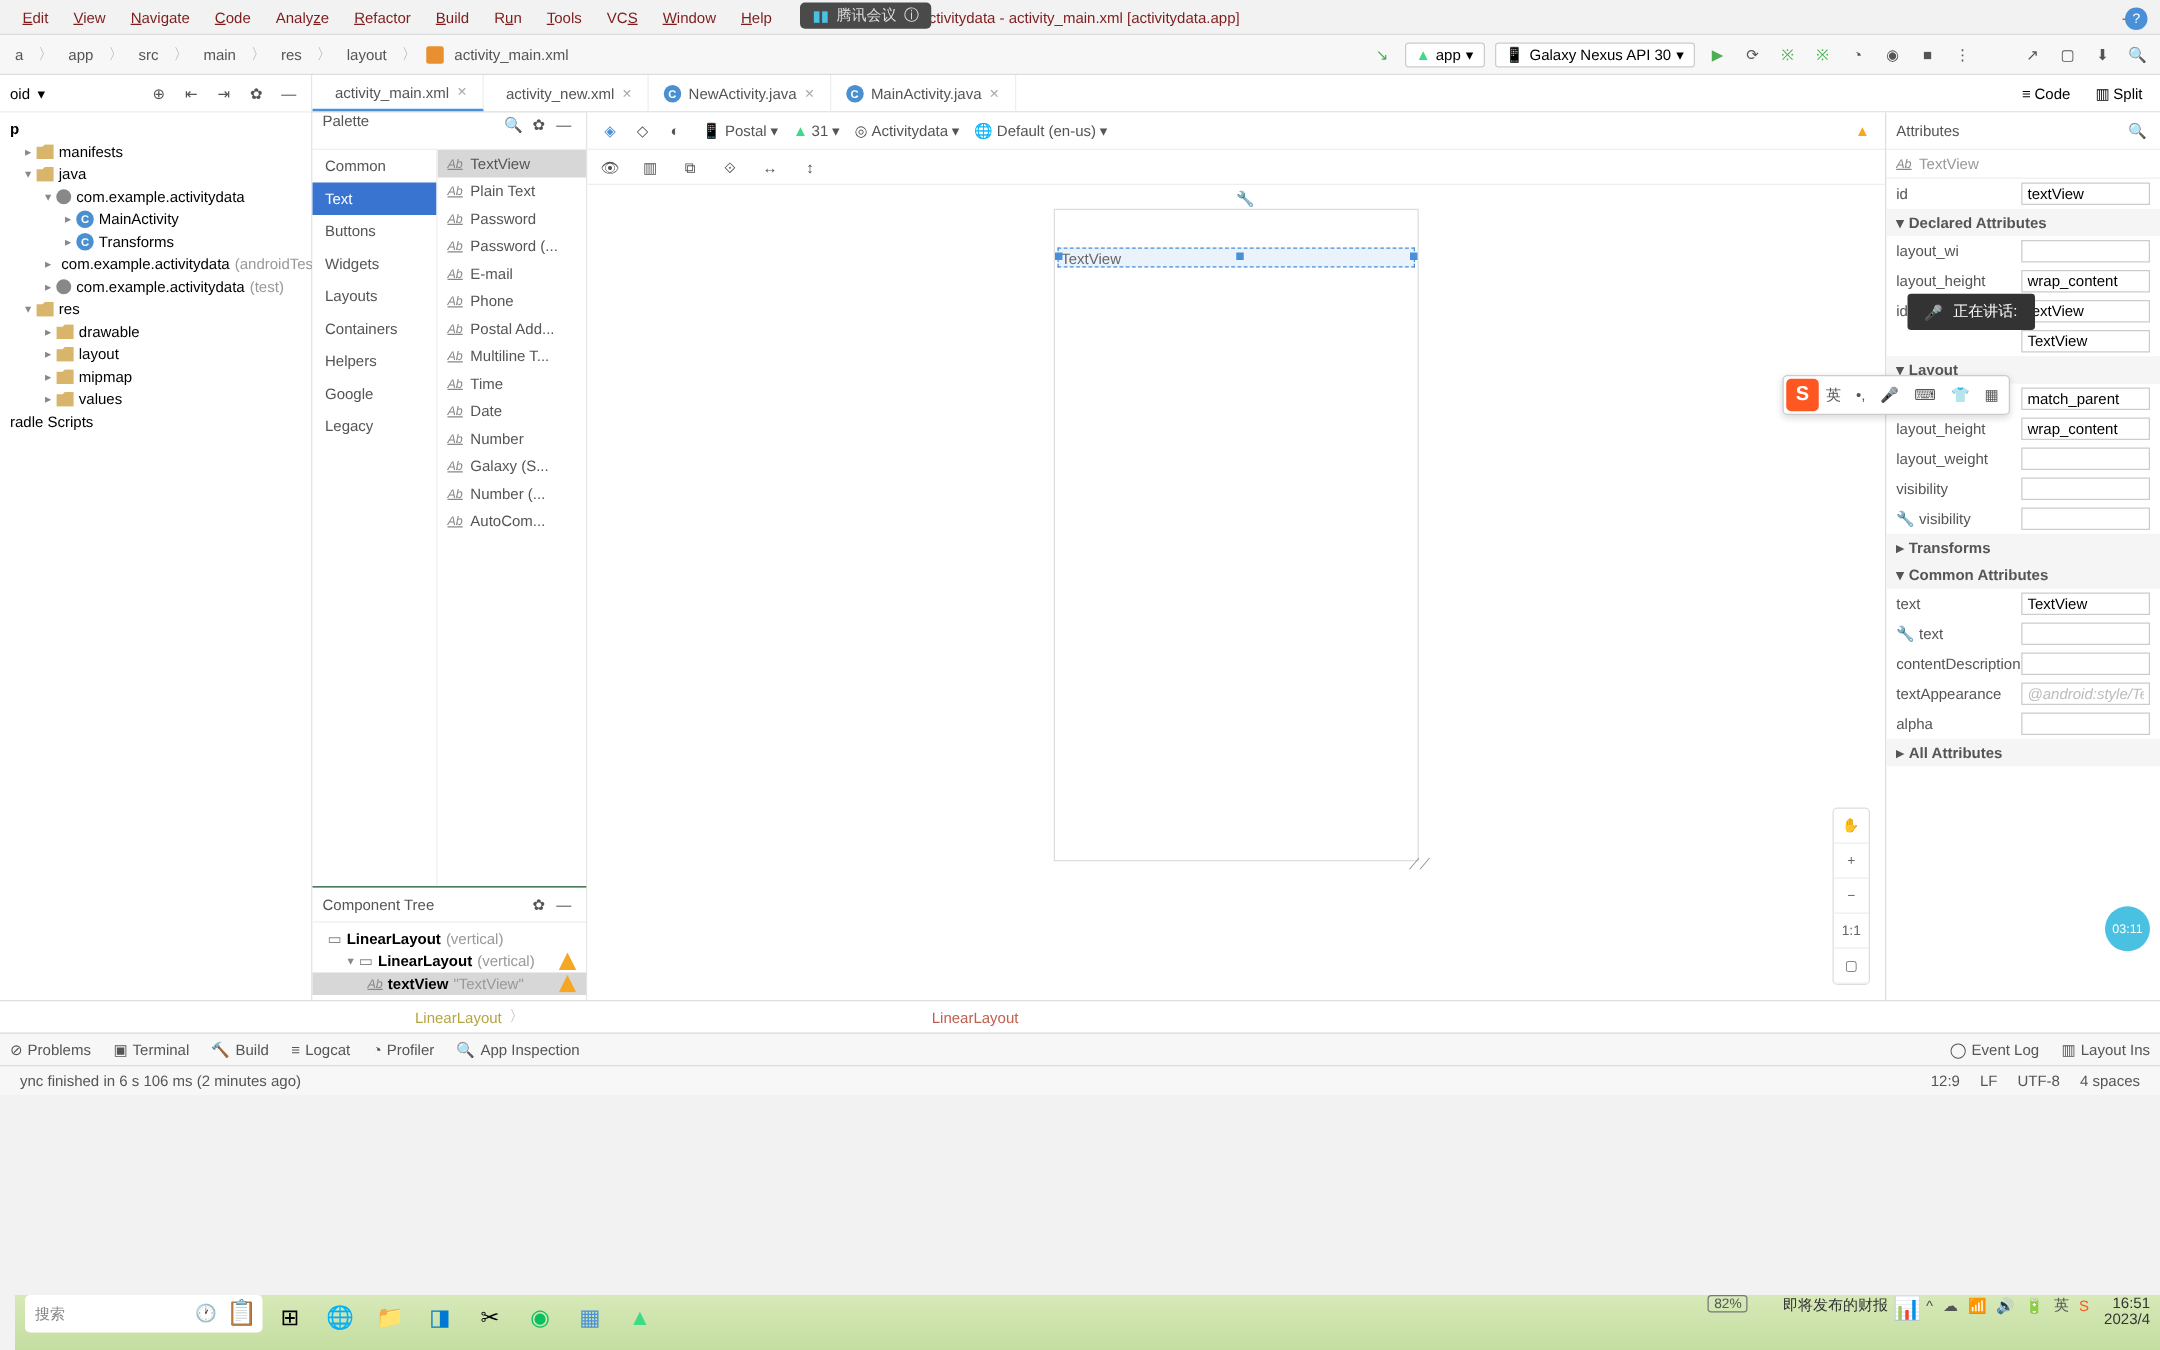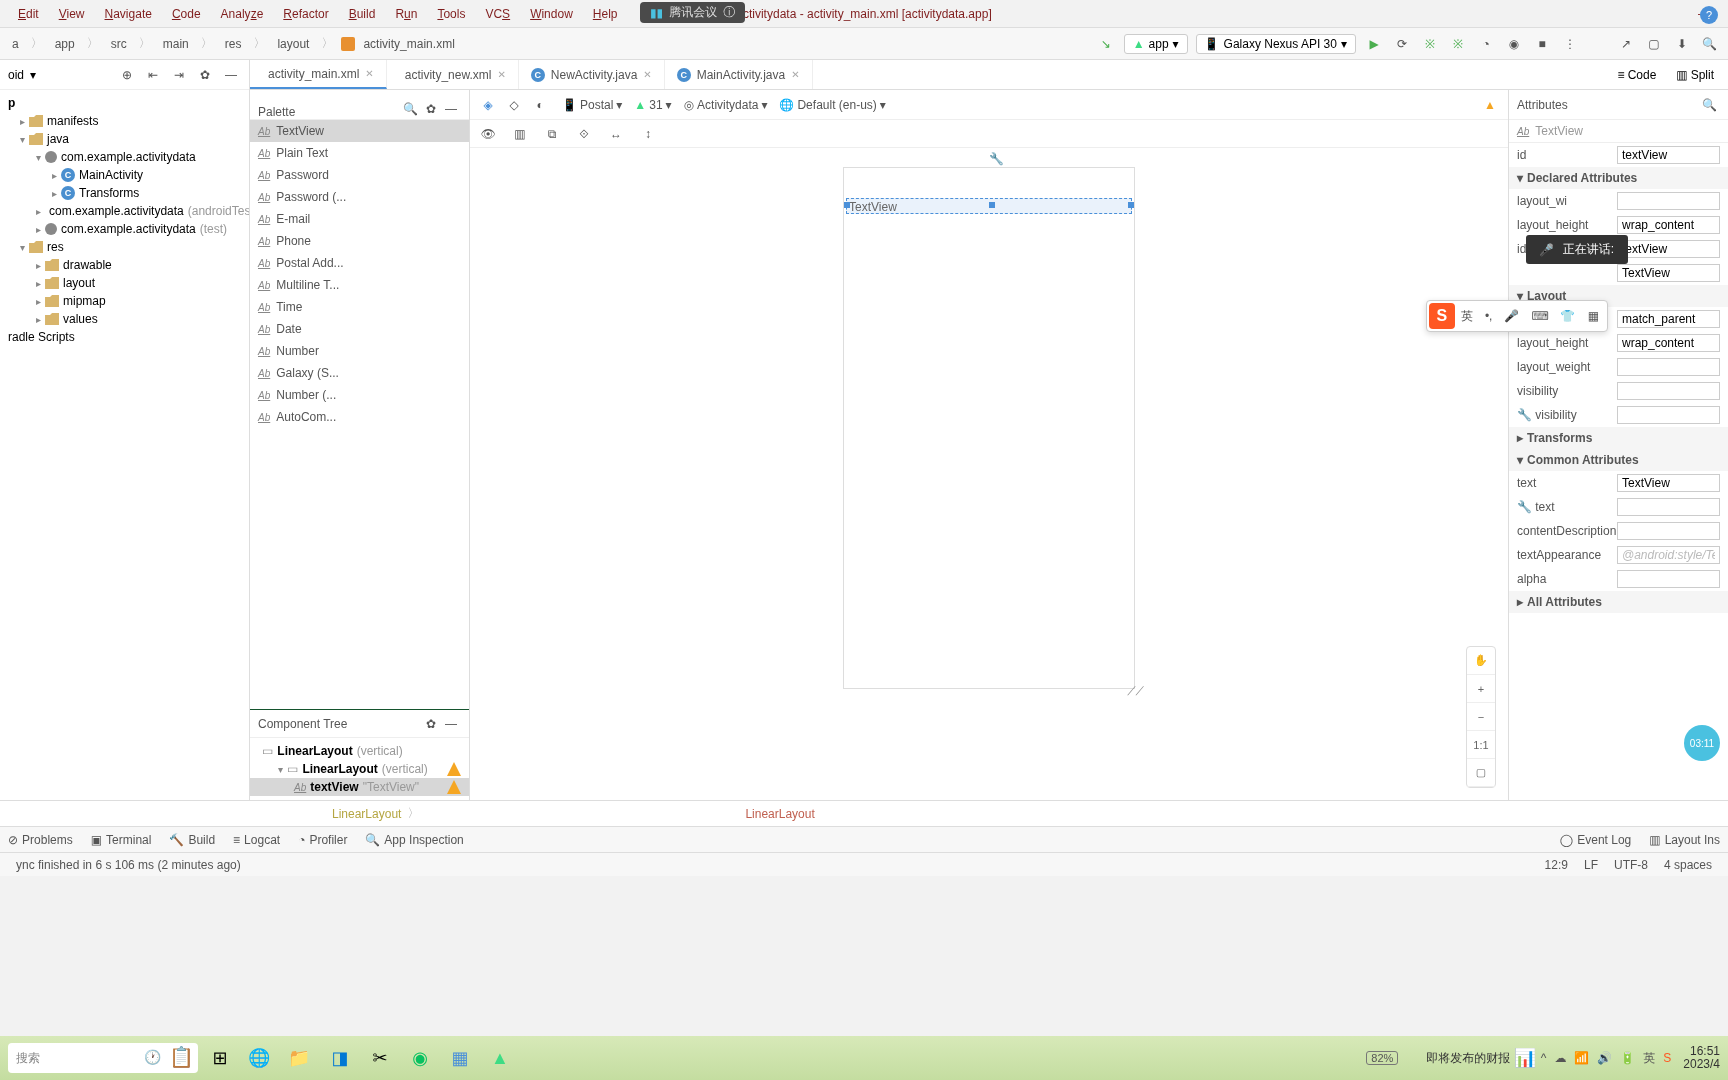--- a/index.html
+++ b/index.html
@@ -50,21 +50,21 @@
 .tab { padding: 0 12px; display: flex; align-items: center; gap: 6px; border-right: 1px solid #eee; color: #555; position: relative; }
 .tab.active { background: #fff; border-bottom: 2px solid #4a90d9; }
 .tab .close { color: #aaa; font-size: 10px; }
 .view-switch { margin-left: auto; display: flex; align-items: center; padding: 0 8px; gap: 8px; }
 .view-btn { padding: 2px 6px; display: flex; align-items: center; gap: 3px; }
 
 .designer { flex: 1; display: flex; }
 
 
 .palette { width: 220px; border-right: 1px solid #ddd; display: flex; flex-direction: column; }
-.palette-header { height: 30px; display: flex; align-items: flex-end; padding: 0 8px; border-bottom: 1px solid #eee; }
+.palette-header { height: 30px; display: flex; align-items: flex-start; padding: 0 8px; border-bottom: 1px solid #eee; }
 .palette-header span:first-child { flex: 1; color: #555; }
 .palette-body { flex: 1; display: flex; min-height: 0; }
 .palette-cats { width: 100px; border-right: 1px solid #eee; }
 .palette-cat { padding: 6px 10px; color: #555; }
 .palette-cat.selected { background: #3874d0; color: #fff; }
 .palette-items { flex: 1; overflow: auto; }
 .palette-item { padding: 4px 8px; display: flex; align-items: center; gap: 6px; color: #555; }
 .palette-item.selected { background: #d7d7d7; }
 .ab-icon { color: #888; font-size: 10px; font-style: italic; text-decoration: underline; }
 .component-tree { border-top: 1px solid #14532d; }
@@ -120,21 +120,21 @@
 .bottom-tabs { height: 26px; background: #f7f7f7; border-top: 1px solid #ddd; display: flex; align-items: center; padding: 0 8px; gap: 18px; }
 .bottom-tabs .bt { display: flex; align-items: center; gap: 4px; color: #555; }
 .bottom-tabs .spacer { flex: 1; }
 
 
 .statusbar { height: 24px; background: #f7f7f7; border-top: 1px solid #ddd; display: flex; align-items: center; padding: 0 8px; color: #555; }
 .statusbar .spacer { flex: 1; }
 .statusbar span { padding: 0 8px; }
 
 
-.taskbar { position: absolute; bottom: 0; left: 0; right: 0; height: 44px; background: linear-gradient(to bottom, #d7e9b8, #c4dda0); display: flex; align-items: center; padding: 0 8px; gap: 4px; }
+.taskbar { position: absolute; bottom: 0; left: 12px; right: 0; height: 44px; background: linear-gradient(to bottom, #d7e9b8, #c4dda0); display: flex; align-items: flex-start; padding: 0 8px; gap: 4px; }
 .search-box { width: 190px; height: 30px; background: #fff; border-radius: 4px; display: flex; align-items: center; padding: 0 8px; color: #888; position: relative; }
 .task-icon { width: 36px; height: 36px; border-radius: 4px; display: flex; align-items: center; justify-content: center; font-size: 18px; }
 .task-spacer { flex: 1; }
 .battery { border: 1px solid #777; padding: 0 4px; border-radius: 3px; font-size: 11px; color: #555; }
 .clock { text-align: right; line-height: 1.1; font-size: 11px; color: #333; margin-left: 8px; }
 .tray { display: flex; align-items: center; gap: 8px; color: #555; }
 </style>
 </head>
 <body>
 
@@ -324,20 +324,31 @@
     <div class="designer">
 
       <div class="palette">
         <div class="palette-header">
           <span>Palette</span>
           <span class="icon-btn">🔍</span>
           <span class="icon-btn">✿</span>
           <span class="icon-btn">—</span>
         </div>
         <div class="palette-body" style="height:300px">
+          <div class="palette-cats" id="palette-cats">
+              <div class="palette-cat">Common</div>
+              <div class="palette-cat selected">Text</div>
+              <div class="palette-cat">Buttons</div>
+              <div class="palette-cat">Widgets</div>
+              <div class="palette-cat">Layouts</div>
+              <div class="palette-cat">Containers</div>
+              <div class="palette-cat">Helpers</div>
+              <div class="palette-cat">Google</div>
+              <div class="palette-cat">Legacy</div>
+            </div>
           <div class="palette-items" id="palette-items">
               <div class="palette-item selected">
                 <span class="ab-icon">Ab</span>
                 <span>TextView</span>
               </div>
               <div class="palette-item">
                 <span class="ab-icon">Ab</span>
                 <span>Plain Text</span>
               </div>
               <div class="palette-item">

